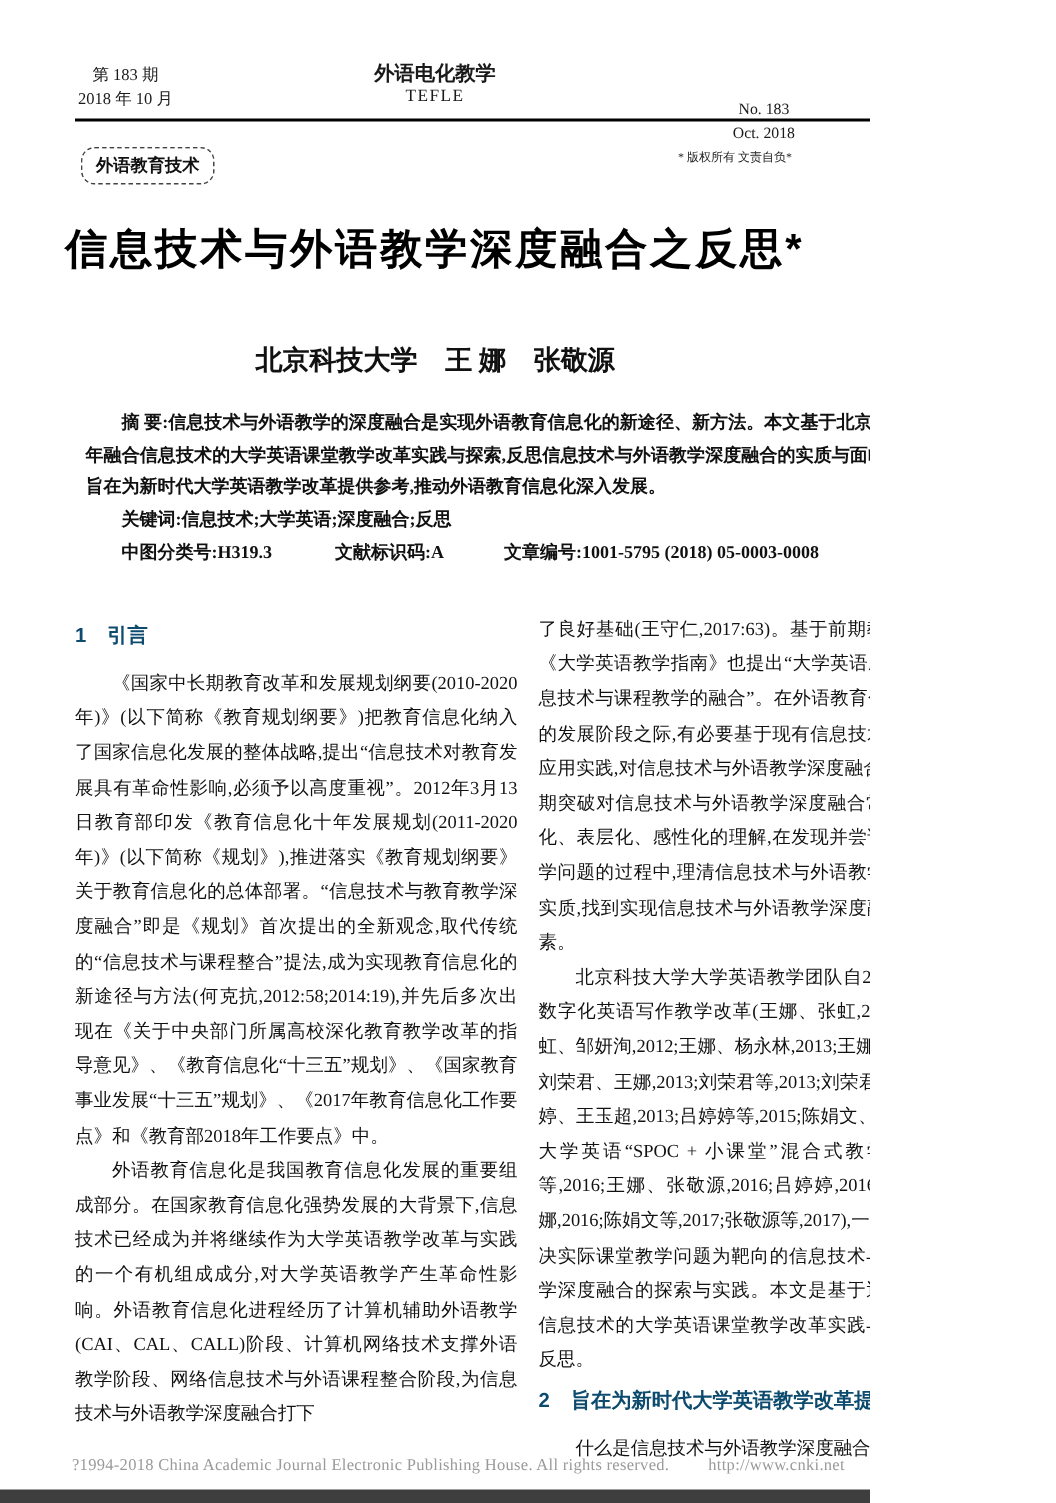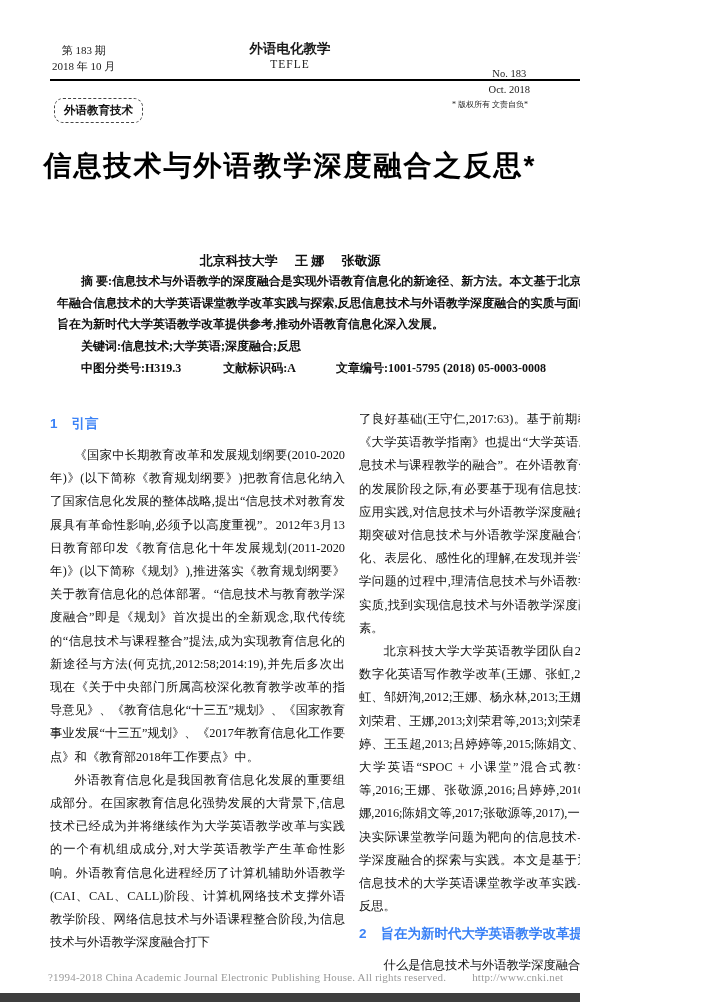--- a/index.html
+++ b/index.html
@@ -32,22 +32,22 @@
     position:absolute;left:0;right:0;top:147px;text-align:center;
     font-family:"Liberation Sans","DejaVu Sans",sans-serif;
     font-weight:bold;font-size:28px;letter-spacing:2px;color:#000;
   }
   .subtitle{
     position:absolute;left:0;right:0;top:198px;text-align:center;
     font-family:"Liberation Sans","DejaVu Sans",sans-serif;
     font-weight:bold;font-size:16.5px;color:#000;
   }
   .authors{
-    position:absolute;left:0;right:0;top:252px;text-align:center;
-    font-size:13px;font-weight:bold;color:#111;
+    position:absolute;left:0;right:0;top:228px;text-align:center;
+    font-size:18px;font-weight:bold;color:#111;
   }
   .authors span{margin:0 7px;}
   
   .meta{
     position:absolute;left:57px;top:271px;width:597px;
     font-size:12px;font-weight:600;line-height:21.5px;
     text-align:justify;color:#111;
   }
   .meta p{margin:0;}
   .meta .indent{text-indent:2em;}
@@ -57,21 +57,21 @@
   
   .columns{
     position:absolute;left:50px;top:408px;width:605px;
     display:flex;gap:14px;
     font-size:12.3px;line-height:23.2px;text-align:justify;color:#111;
   }
   .col{width:295px;}
   .sec-h{
     font-family:"Liberation Sans","DejaVu Sans",sans-serif;
     font-weight:bold;font-size:13.5px;line-height:20px;
-    margin:6px 0 10px 0;text-align:left;color:#3b82f6;
+    margin:6px 0 10px 0;text-align:left;color:#0c4a6e;
   }
   .sec-h .no{margin-right:14px;}
   .col p{margin:0;}
   .col p.indent{text-indent:2em;}
   .pageno{margin-top:10px;text-align:right;padding-right:22px;font-size:12px;letter-spacing:2px;}
   
   .footer{
     position:absolute;left:48px;top:971px;width:620px;
     font-size:11px;color:#9a9a9a;letter-spacing:0.2px;
   }

